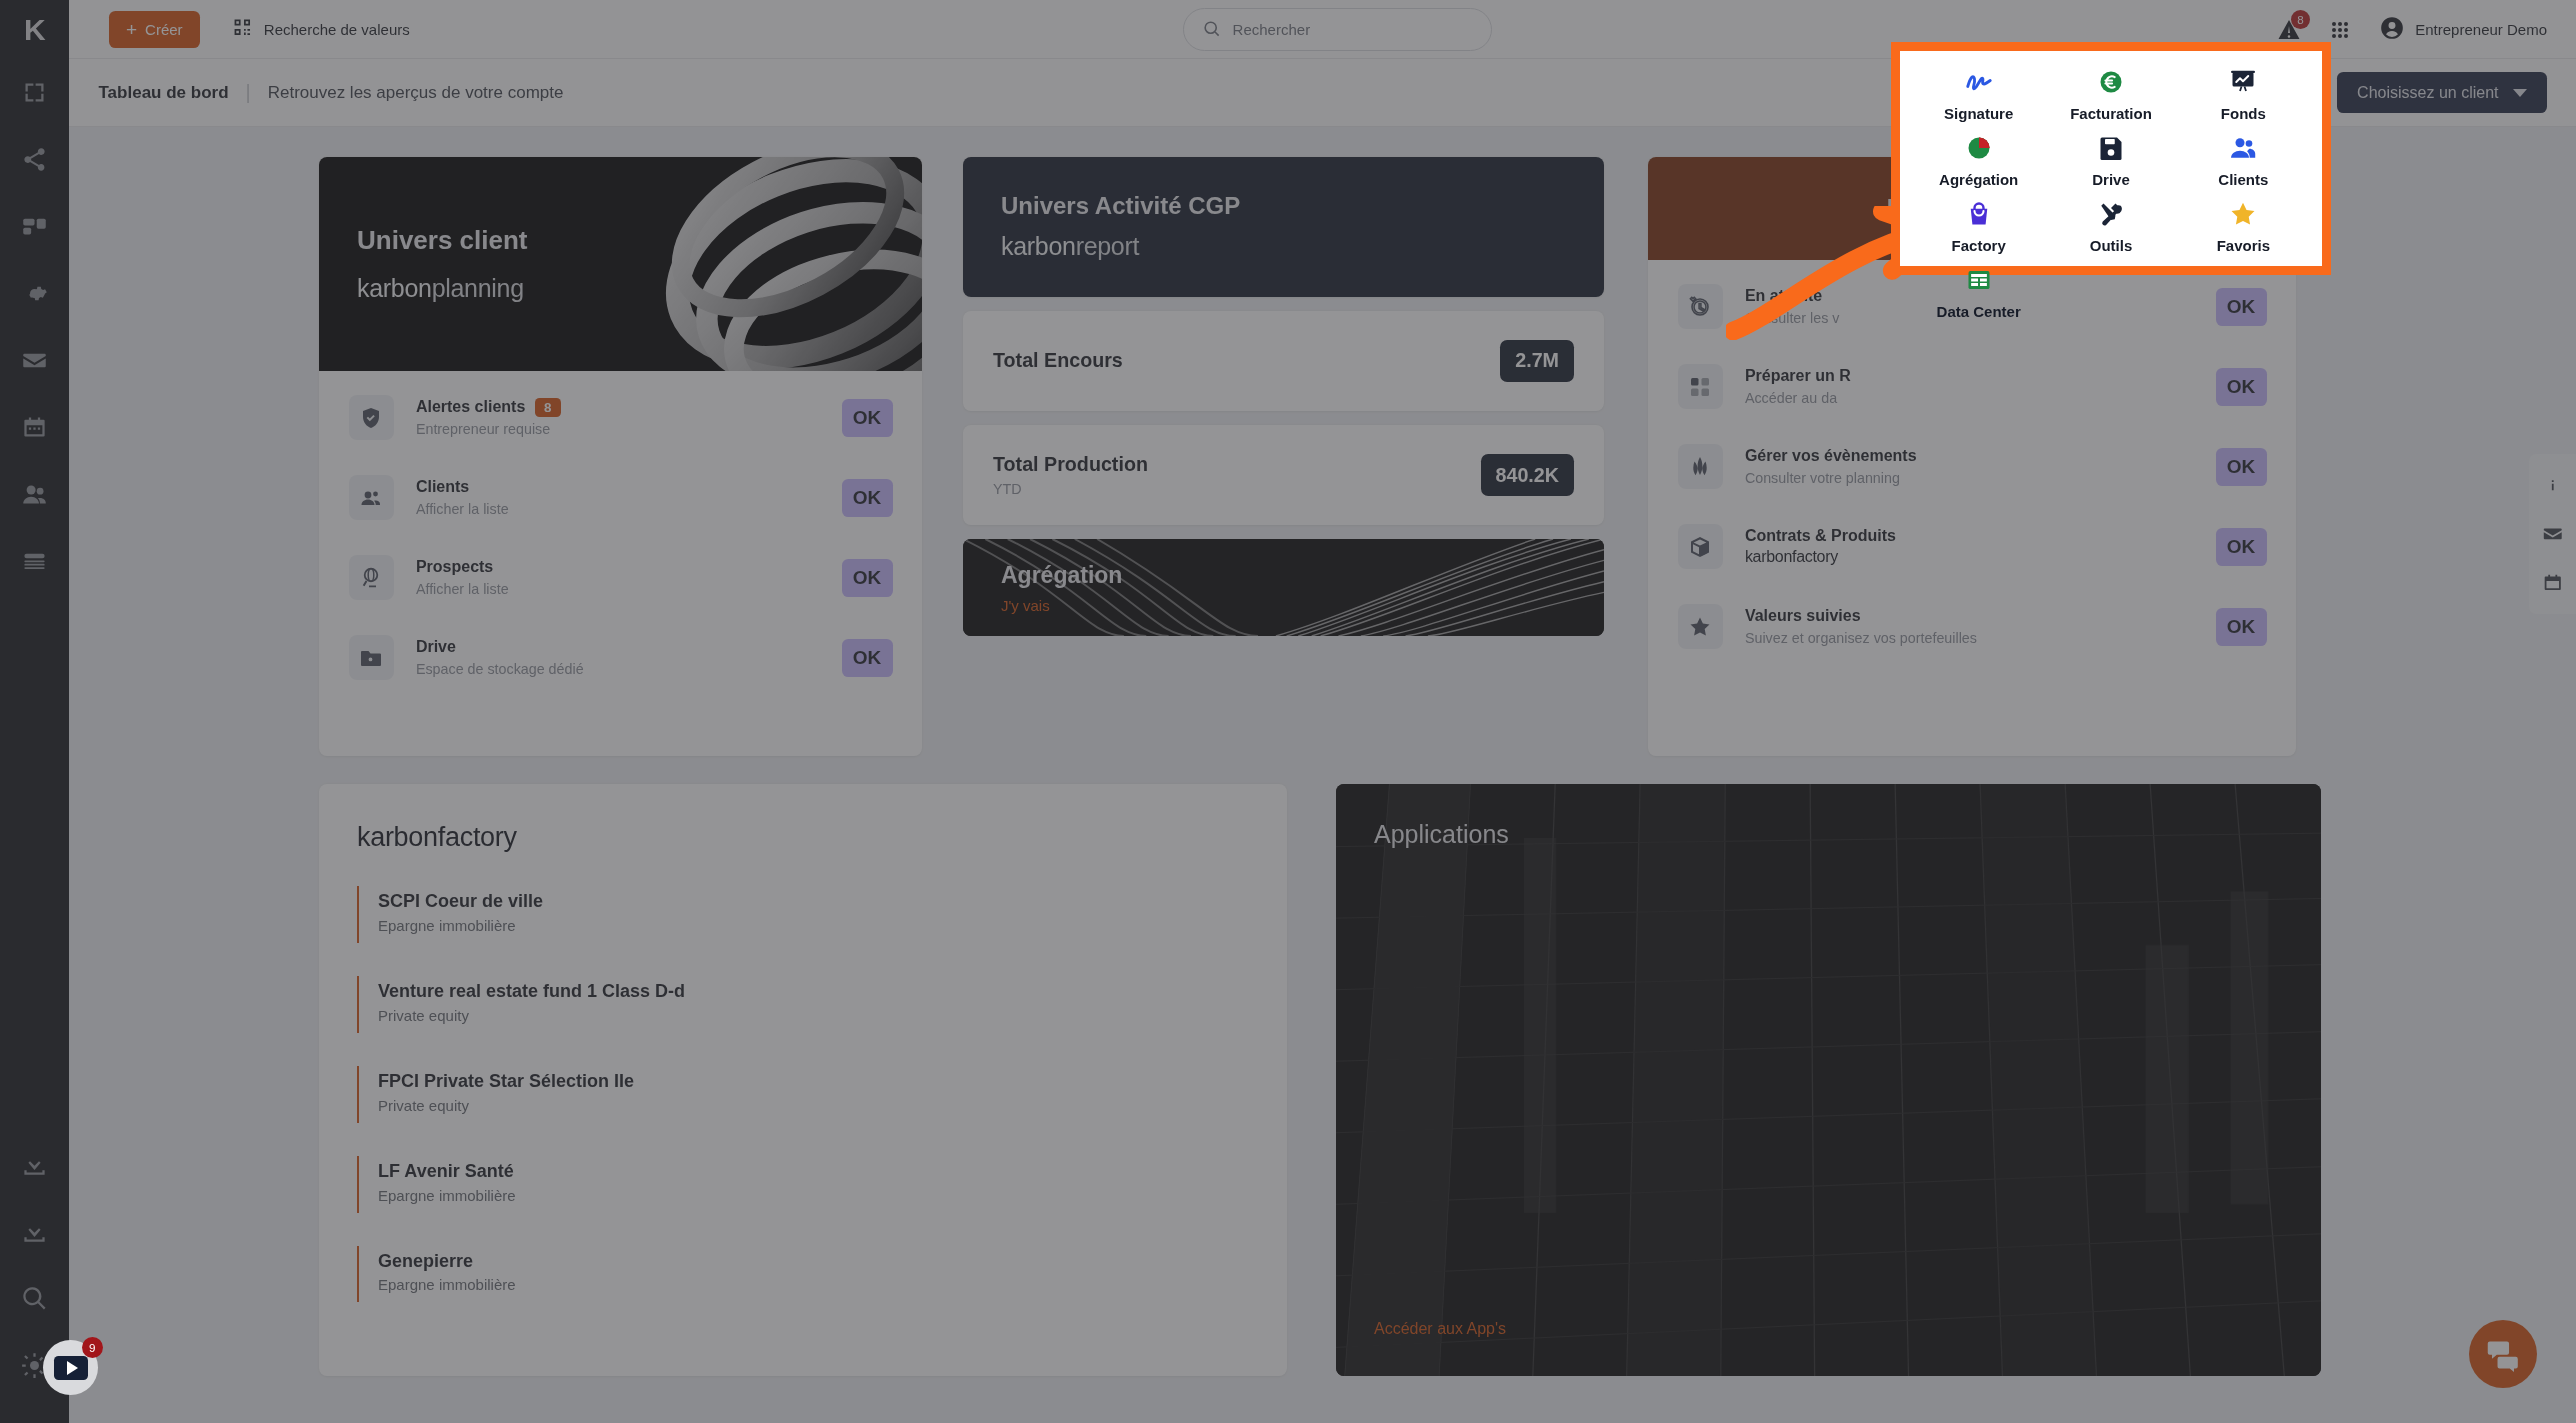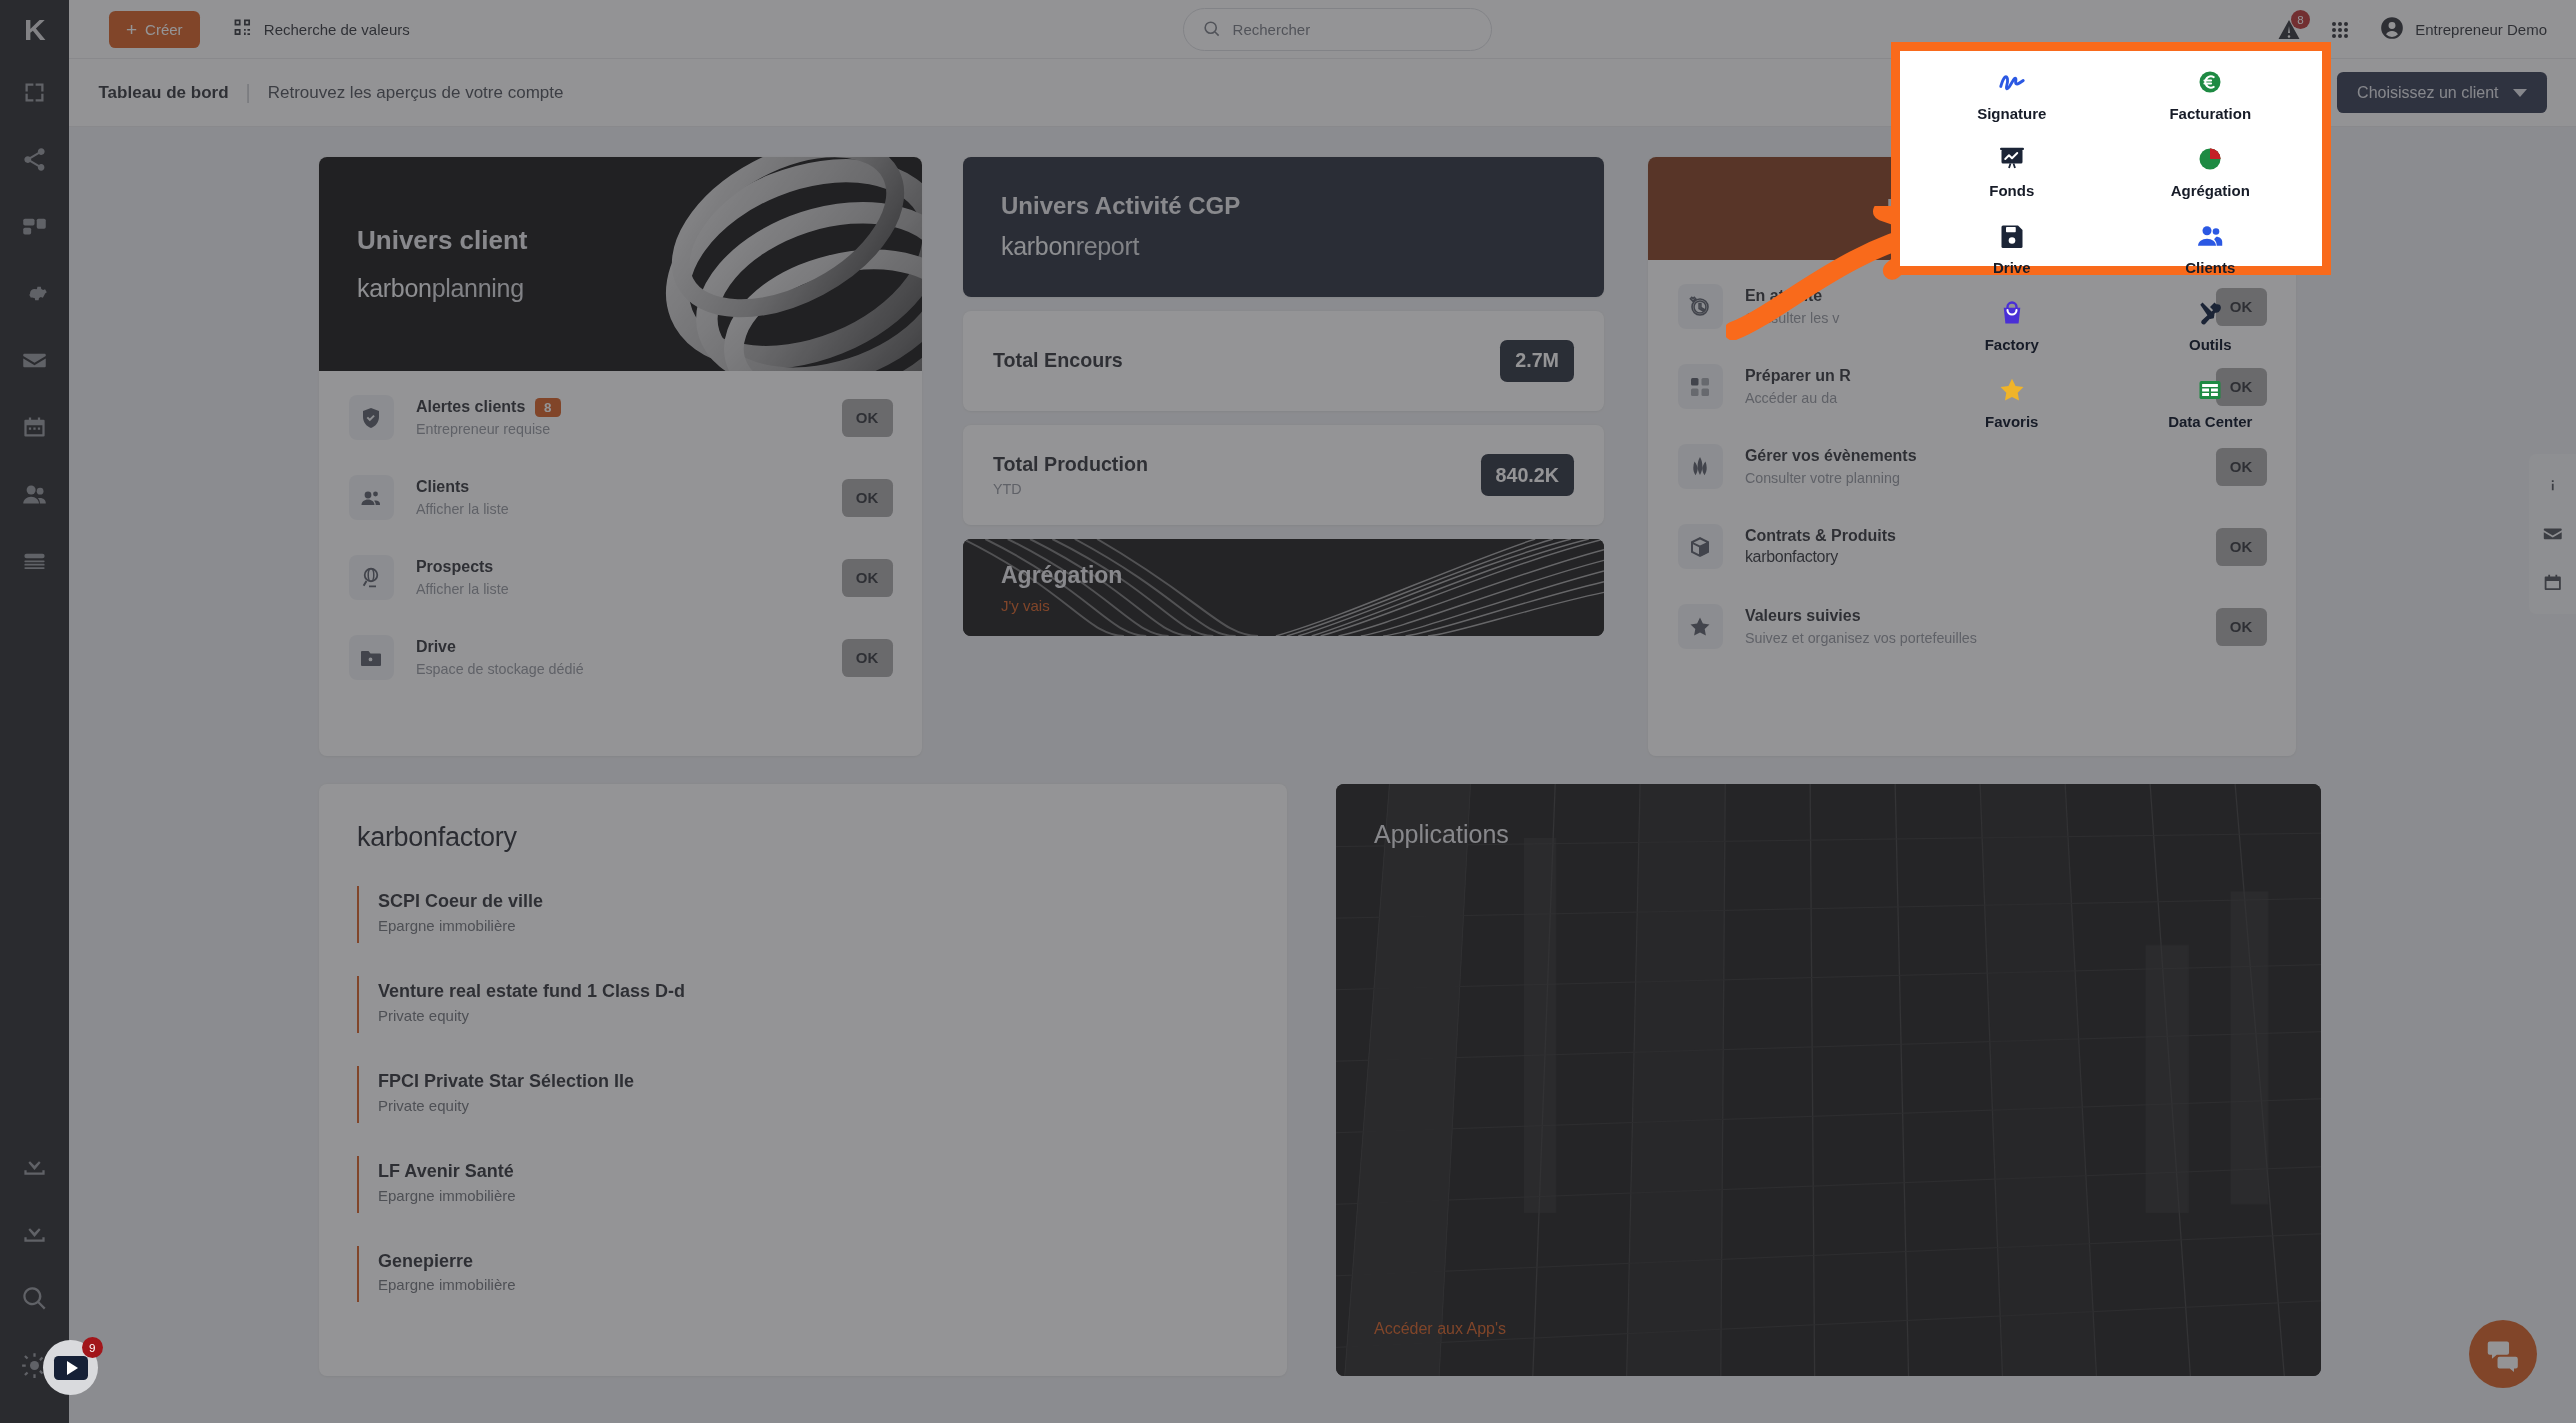--- a/index.html
+++ b/index.html
@@ -173,24 +173,24 @@
   .crow-ic svg { width: 24px; height: 24px; fill: #4a4f5b; }
   .crow-txt { flex: 1 1 auto; }
   .crow-t { font-size: 16px; font-weight: 700; color: #1d2027; display: flex; align-items: center; gap: 9.8px; }
   .crow-s { font-size: 14.3px; color: #8a8e97; margin-top: 4.5px; }
   .pill {
     background: #d4510f; color: #fff;
     border-radius: 4.5px; padding: 1.8px 9px;
     font-size: 13.4px; font-weight: 600;
   }
   .okbtn {
-    background: #a3a3a3; color: #1d2027;
+    background: #c4b5fd; color: #1d2027;
     border: none; border-radius: 6.3px;
     height: 38px; min-width: 51px;
-    font-size: 15px; font-weight: 700; font-family: inherit;
+    font-size: 19px; font-weight: 700; font-family: inherit;
     cursor: pointer;
   }
 
   
   #col-report { position: absolute; left: 894px; top: 29.5px; width: 641px; }
   #card-report-hero { height: 140px; }
   .hero-navy { background: #141c2b; }
   #card-report-hero h3 { font-size: 24px; margin-bottom: 12.5px; }
   .kpi {
     background: #fff; border-radius: 8px;
@@ -310,23 +310,23 @@
   
   .appmenu {
     position: absolute; left: 1891px; top: 42px;
     width: 440px; height: 233px;
     background: #fff;
     border: 9px solid #f96a1b;
     z-index: 700;
   }
   .appgrid {
     display: grid;
-    grid-template-columns: repeat(2, 1fr);
+    grid-template-columns: repeat(3, 1fr);
     padding: 14.3px 12.5px 9px 12.5px;
-    row-gap: 20px;
+    row-gap: 9px;
   }
   .appcell {
     display: flex; flex-direction: column; align-items: center; gap: 8px;
     cursor: pointer;
   }
   .appcell .ic { height: 32px; display: flex; align-items: flex-end; justify-content: center; }
   .appcell .ic svg { height: 30px; width: 30px; }
   .appcell .lb { font-size: 15px; font-weight: 700; color: #171c28; }
 
   

